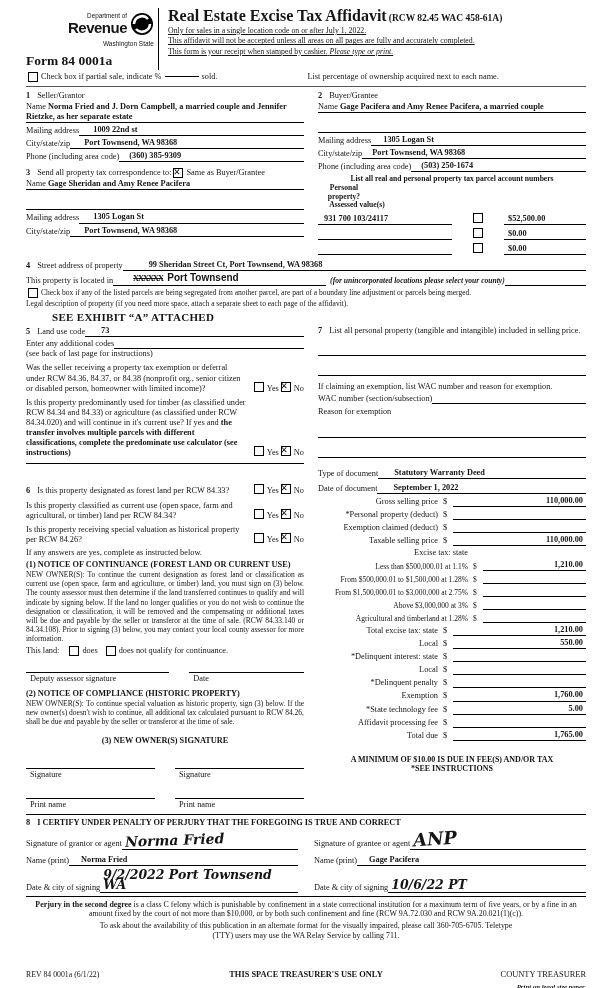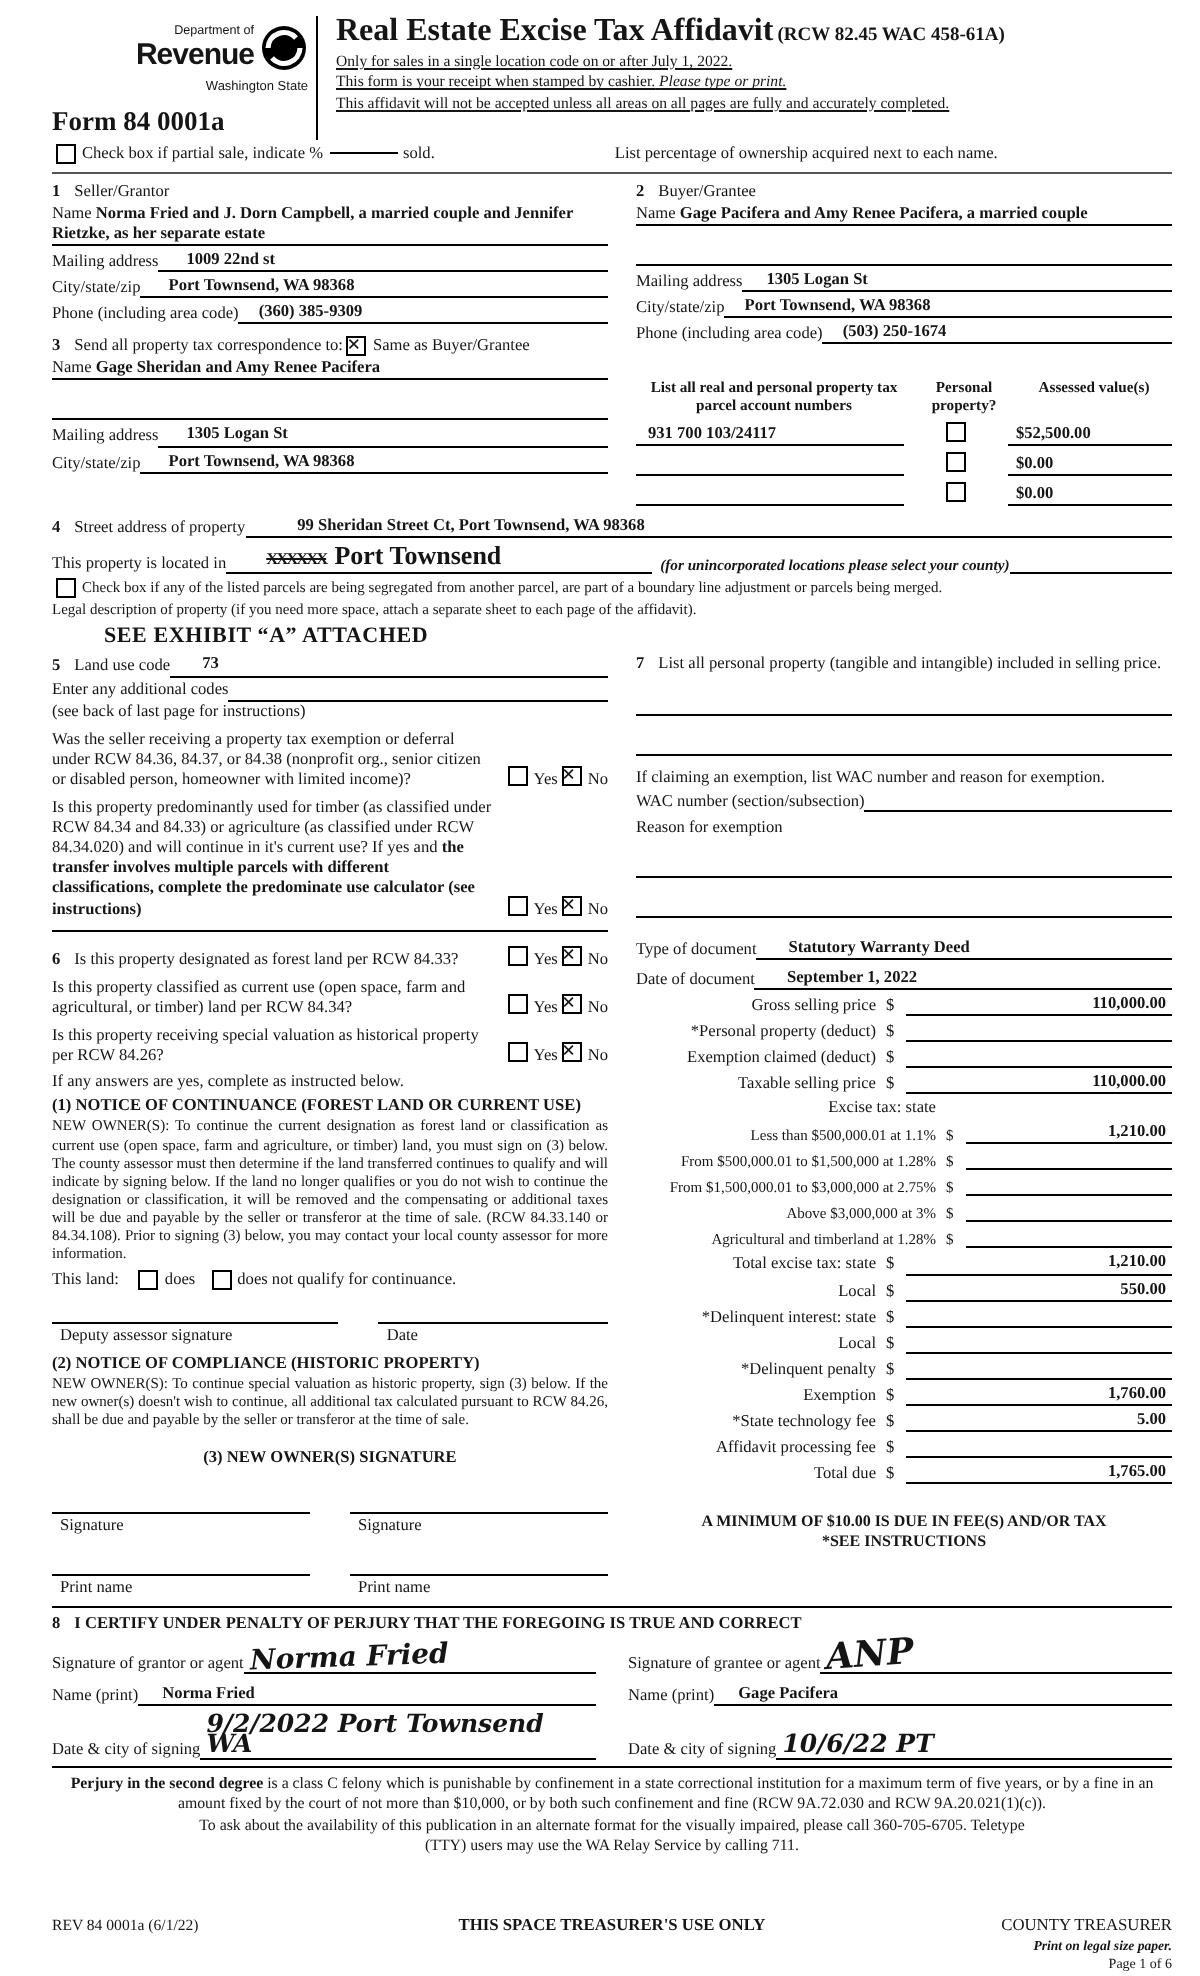--- a/index.html
+++ b/index.html
@@ -29,21 +29,21 @@
   .titleRcw{font-size:9.5px;font-weight:700;}
   .note{font-size:7.8px;margin-top:1px;text-decoration:underline;}
   .formNo{font-size:13.5px;font-weight:700;margin-top:5px;}
   .partialRow{display:flex;align-items:center;margin-top:2px;border-bottom:1px solid #555;padding-bottom:4px;}
   
   .cols{display:flex;gap:14px;}
   .lcol{width:278px;flex:none;}
   .rcol{flex:1;min-width:0;}
   .nameBlock{border-bottom:1px solid #000;margin-top:1px;}
   
-  .pHead{display:flex;font-weight:700;font-size:7.6px;text-align:center;margin-top:18px;line-height:1.15;}
+  .pHead{display:flex;font-weight:700;font-size:7.6px;text-align:center;margin-top:3px;line-height:1.15;flex-direction:column;}
   .pc1{flex:1;} .pc2{width:52px;flex:none;} .pc3{width:78px;flex:none;}
   .pRow{display:flex;align-items:flex-end;margin-top:3px;}
   .pRow .pc1{border-bottom:1px solid #000;font-weight:700;padding-left:6px;min-height:10px;}
   .pRow .pc2{text-align:center;}
   .pRow .pc3{border-bottom:1px solid #000;font-weight:700;text-align:left;padding-left:4px;min-height:10px;}
   
   .struck{font-weight:700;text-decoration:line-through;letter-spacing:-1px;}
   .exhibit{font-weight:700;font-size:11px;margin:3px 0 2px 26px;letter-spacing:0.3px;}
   .countyNote{font-style:italic;font-weight:700;font-size:7.6px;white-space:nowrap;margin-left:4px;}
   
@@ -102,25 +102,25 @@
       </div>
       <div class="logoState logoTxt" style="text-align:right">Washington State</div>
       <div class="formNo">Form 84 0001a</div>
     </div>
     <div class="titleCol">
       <div>
         <span class="title">Real Estate Excise Tax Affidavit</span>
         <span class="titleRcw">(RCW 82.45 WAC 458-61A)</span>
       </div>
       <div class="note">Only for sales in a single location code on or after July 1, 2022.</div>
+      <div class="note">This affidavit will not be accepted unless all areas on all pages are fully and accurately completed.</div>
       <div class="note">
         <span>This form is your receipt when stamped by cashier.</span>
         <span class="i">Please type or print.</span>
       </div>
-      <div class="note">This affidavit will not be accepted unless all areas on all pages are fully and accurately completed.</div>
     </div>
   </div>
 
   <div class="partialRow">
     <span class="cb"></span>
     <span class="lbl">Check box if partial sale, indicate %</span>
     <span style="width:34px;border-bottom:1px solid #000;margin:0 3px;"></span>
     <span>sold.</span>
     <span style="margin-left:90px;">List percentage of ownership acquired next to each name.</span>
   </div>
@@ -216,21 +216,21 @@
   </div>
 
   <div style="margin-top:5px;">
     <div class="row" style="margin-top:0;">
       <span class="sec">4</span>
       <span class="lbl">Street address of property</span>
       <span class="fl" style="padding-left:26px;">99 Sheridan Street Ct, Port Townsend, WA  98368</span>
     </div>
     <div class="row" style="margin-top:1px;">
       <span class="lbl">This property is located in</span>
-      <span class="fl" style="flex:none;width:190px;padding-left:20px;"><span class="struck">XXXXXX</span>&nbsp;&nbsp;<span class="b" style="font-family:Liberation Serif, serif;font-size:13px;">Port Townsend</span></span>
+      <span class="fl" style="flex:none;width:190px;padding-left:20px;"><span class="struck">XXXXXX</span>&nbsp;&nbsp;<span class="b" style="font-family:Liberation Sans, sans-serif;font-size:10px;">Port Townsend</span></span>
       <span class="countyNote">(for unincorporated locations please select your county)</span>
       <span style="flex:1;border-bottom:1px solid #000;"></span>
     </div>
     <div style="display:flex;align-items:flex-start;margin-top:2px;">
       <span class="cb"></span>
       <span class="small">Check box if any of the listed parcels are being segregated from another parcel, are part of a boundary line adjustment or parcels being merged.</span>
     </div>
     <div class="small" style="margin-top:1px;">Legal description of property (if you need more space, attach a separate sheet to each page of the affidavit).</div>
     <div class="exhibit">SEE EXHIBIT “A” ATTACHED</div>
   </div>
@@ -252,21 +252,21 @@
           <span class="qtxt">Was the seller receiving a property tax exemption or deferral under RCW 84.36, 84.37, or 84.38 (nonprofit org., senior citizen or disabled person, homeowner with limited income)?</span>
           <span class="ynrow"><span class="cb"></span><span>Yes</span><span class="cb checked"></span><span>No</span></span>
         </div>
         <div class="q">
           <span class="qtxt"><span>Is this property predominantly used for timber (as classified under RCW 84.34 and 84.33) or agriculture (as classified under RCW 84.34.020) and will continue in it's current use? If yes and </span><span class="b">the transfer involves multiple parcels with different classifications, complete the predominate use calculator (see instructions)</span></span>
           <span class="ynrow"><span class="cb"></span><span>Yes</span><span class="cb checked"></span><span>No</span></span>
         </div>
       </div>
 
       <div class="s6">
-        <div class="q" style="margin-top:4px;align-items:flex-end;">
+        <div class="q" style="margin-top:17px;align-items:flex-end;">
           <span class="qtxt"><span class="sec">6</span><span>Is this property designated as forest land per RCW 84.33?</span></span>
           <span class="ynrow"><span class="cb"></span><span>Yes</span><span class="cb checked"></span><span>No</span></span>
         </div>
         <div class="q">
           <span class="qtxt">Is this property classified as current use (open space, farm and agricultural, or timber) land per RCW 84.34?</span>
           <span class="ynrow"><span class="cb"></span><span>Yes</span><span class="cb checked"></span><span>No</span></span>
         </div>
         <div class="q">
           <span class="qtxt">Is this property receiving special valuation as historical property per RCW 84.26?</span>
           <span class="ynrow"><span class="cb"></span><span>Yes</span><span class="cb checked"></span><span>No</span></span>

